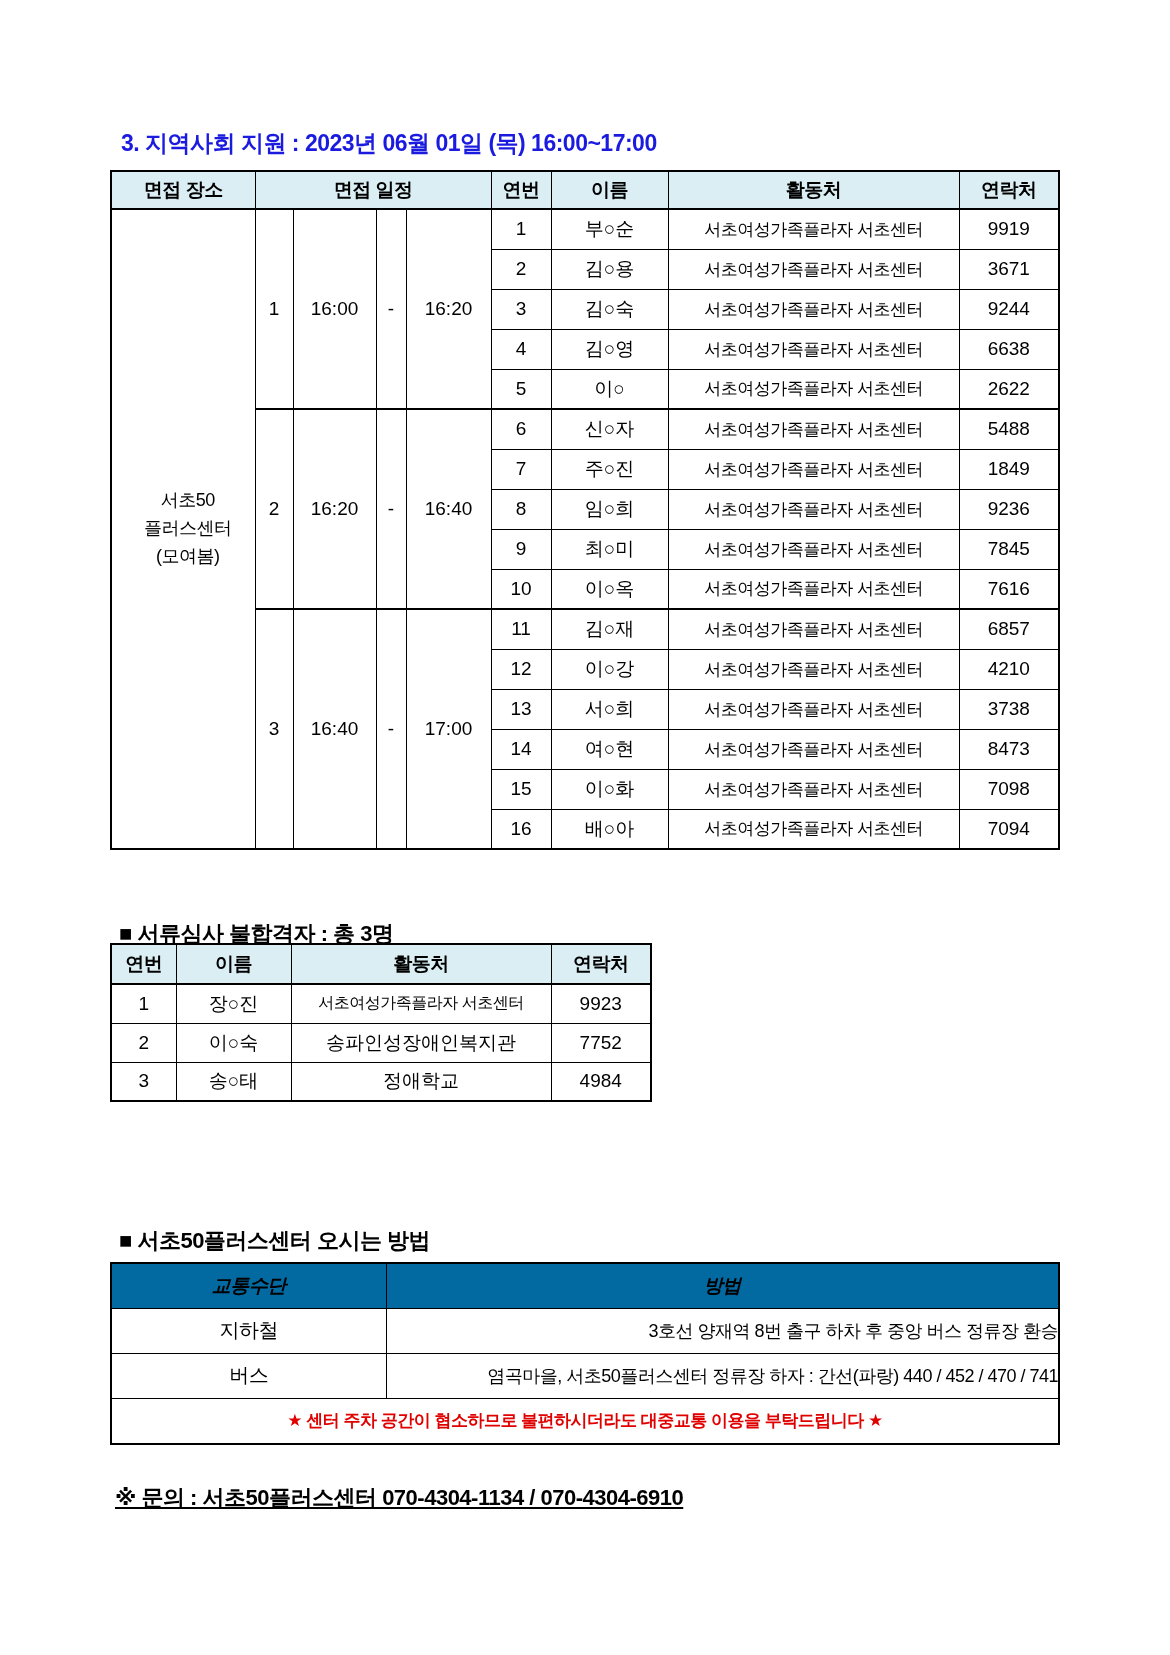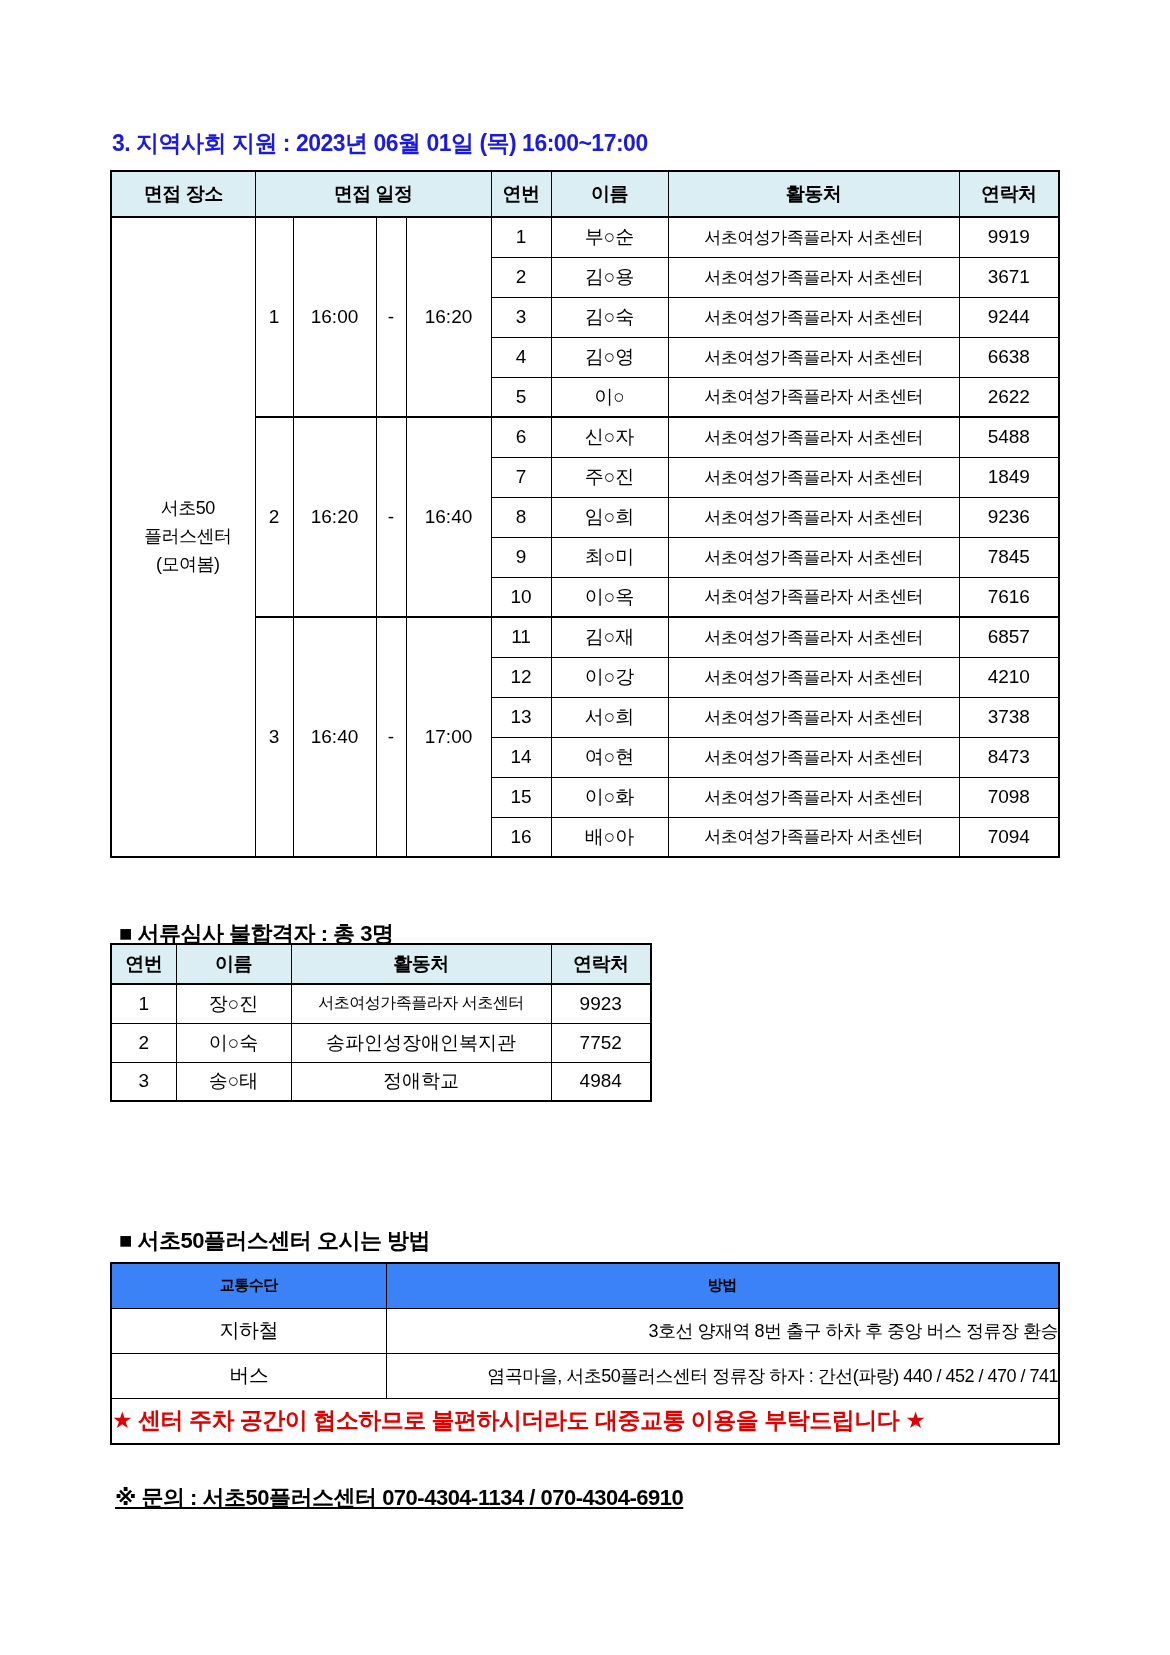--- a/index.html
+++ b/index.html
@@ -1,35 +1,35 @@
 <!DOCTYPE html>
 <html><head>
 <meta charset="utf-8">
 <style>
   * { box-sizing: border-box; }
   html,body { margin:0; padding:0; background:#ffffff; }
   body { font-family: "Liberation Sans", "DejaVu Sans", sans-serif; color:#000; }
   .page { position:relative; width:1170px; height:1655px; background:#fff; overflow:hidden; }
 
   .doc-title {
-    position:absolute; left:112px; top:128px; margin:0;
+    position:absolute; left:121px; top:128px; margin:0;
     font-size:23px; font-weight:700; color:#1b1be0; letter-spacing:-0.5px;
     white-space:nowrap;
   }
 
   table { border-collapse:collapse; table-layout:fixed; }
   th, td {
     border:1px solid #000; text-align:center; vertical-align:middle;
     padding:0; overflow:hidden; white-space:nowrap;
   }
 
   
   #interview-table { position:absolute; left:110px; top:170px; width:948px; border:2px solid #000; }
   #interview-table th {
-    height:46px; background:#daeef3; font-size:19px; font-weight:700;
+    height:38px; background:#daeef3; font-size:19px; font-weight:700;
     border-bottom:2px solid #000; letter-spacing:-0.5px;
   }
   #interview-table td { height:40px; font-size:19px; }
   #interview-table td.org { font-size:17px; letter-spacing:-0.5px; }
   #interview-table tr.group-sep td { border-top:2px solid #000; }
   #interview-table td.loc { font-size:18px; line-height:1.55; letter-spacing:-0.5px;padding-left:9px; }
   #interview-table td.loc span { display:block; }
 
   
   .section-heading {
@@ -42,26 +42,26 @@
     height:40px; background:#daeef3; font-size:19px; font-weight:700;
     border-bottom:2px solid #000; letter-spacing:-0.5px;
   }
   #fail-table td { height:39px; font-size:19px; }
   #fail-table td.org { font-size:16px; letter-spacing:-0.5px; }
 
   
   #directions-heading { top:1210px; }
   #directions-table { position:absolute; left:110px; top:1262px; width:948px; border:2px solid #000; }
   #directions-table th {
-    height:45px; background:#3b82f6; font-size:15px; font-weight:700; letter-spacing:-0.5px;
+    height:45px; background:#0369a1; font-size:19px; font-weight:700; letter-spacing:-0.5px;font-style:italic;
   }
   #directions-table td { height:45px; font-size:20px; letter-spacing:-0.5px; }
   #directions-table td.method { text-align:right; padding-left:26px; font-size:18px; }
   #directions-table td.warning {
-    height:46px; color:#e00000; font-weight:700; font-size:23px; text-align:left;
+    height:46px; color:#e00000; font-weight:700; font-size:17px; text-align:center;
   }
 
   .footer-note {
     position:absolute; left:115px; top:1483px; margin:0;
     font-size:22px; font-weight:700; letter-spacing:-0.5px; white-space:nowrap;text-decoration:underline;
   }
 </style>
 </head>
 <body>
 

